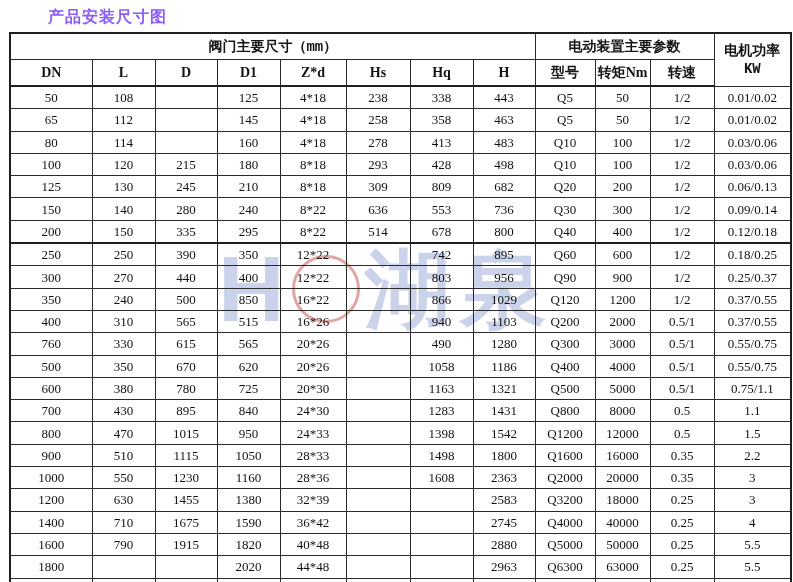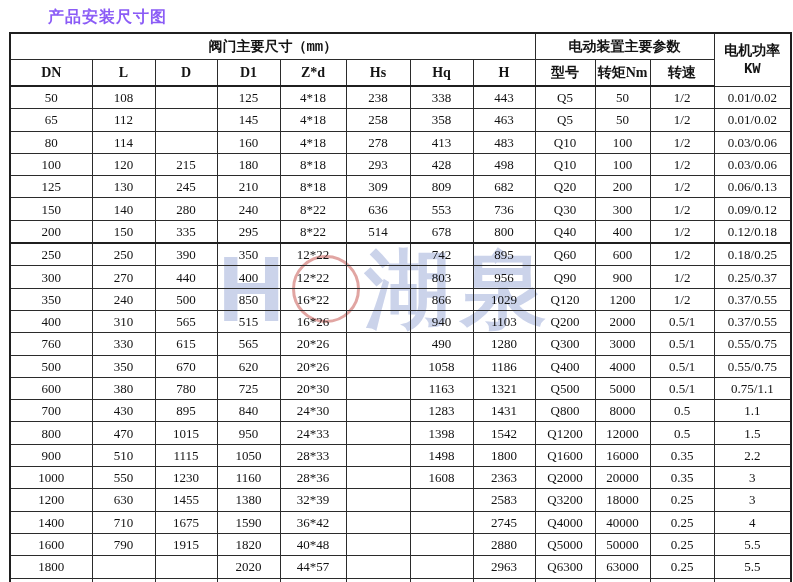--- a/index.html
+++ b/index.html
@@ -180,21 +180,21 @@
         <td>140</td>
         <td>280</td>
         <td>240</td>
         <td>8*22</td>
         <td>636</td>
         <td>553</td>
         <td>736</td>
         <td>Q30</td>
         <td>300</td>
         <td>1/2</td>
-        <td>0.09/0.12</td>
+        <td>0.09/0.14</td>
       </tr>
       <tr class="hrule">
         <td>200</td>
         <td>150</td>
         <td>335</td>
         <td>295</td>
         <td>8*22</td>
         <td>514</td>
         <td>678</td>
         <td>800</td>
@@ -397,21 +397,21 @@
         <td>Q5000</td>
         <td>50000</td>
         <td>0.25</td>
         <td>5.5</td>
       </tr>
       <tr>
         <td>1800</td>
         <td></td>
         <td></td>
         <td>2020</td>
-        <td>44*57</td>
+        <td>44*48</td>
         <td></td>
         <td></td>
         <td>2963</td>
         <td>Q6300</td>
         <td>63000</td>
         <td>0.25</td>
         <td>5.5</td>
       </tr>
       <tr>
         <td>2000</td>

